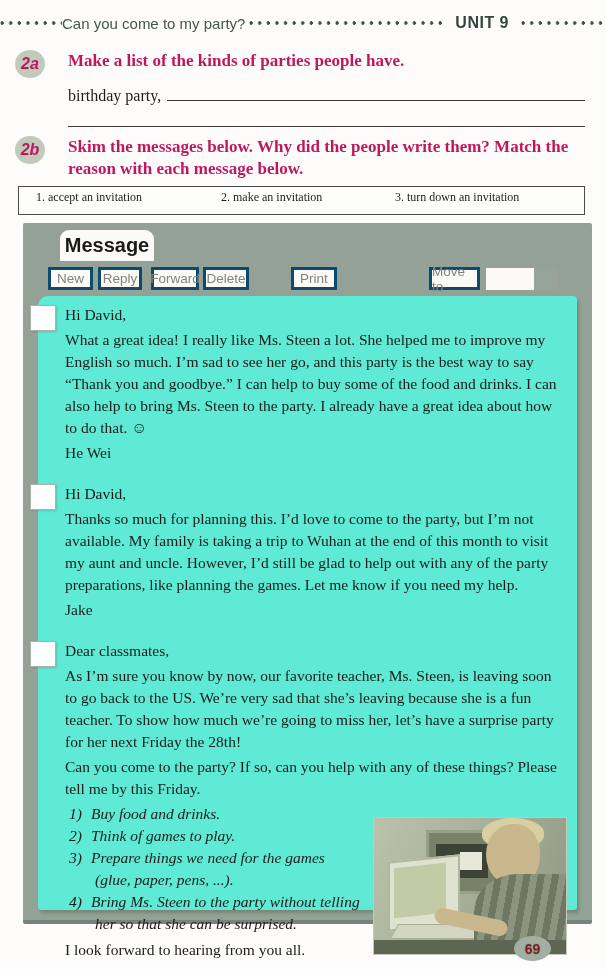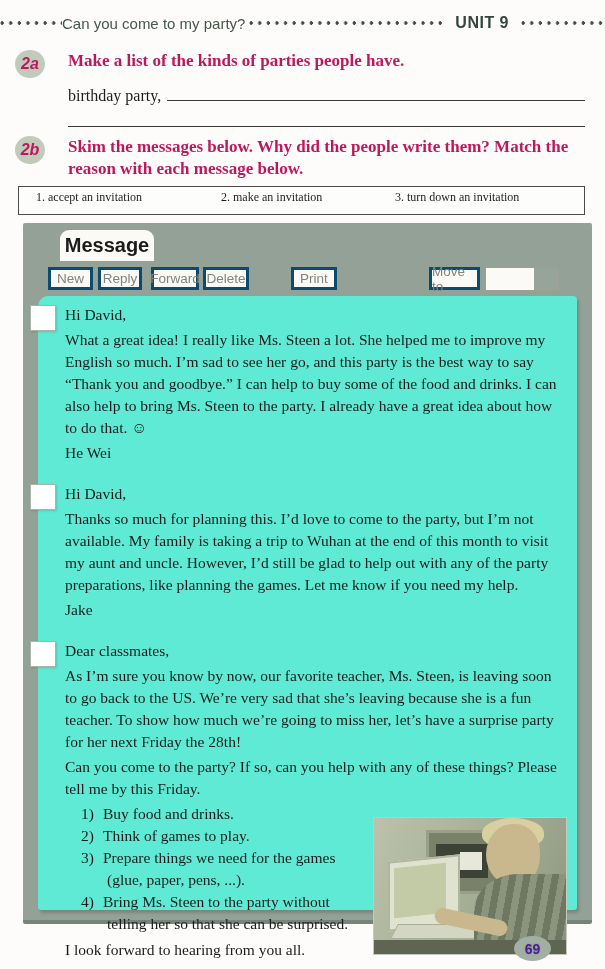--- a/index.html
+++ b/index.html
@@ -51,21 +51,21 @@
   .dropdown .sq{position:absolute;right:0;top:0;width:24px;height:22px;background:#97a49a;}
   .content{position:absolute;left:15px;top:73px;width:539px;height:614px;background:#5eead4;
            border-radius:10px 4px 3px 3px;box-shadow:2px 3px 3px rgba(60,70,60,.28);
            box-sizing:border-box;padding:8px 10px 0 27px;}
   .msg{position:relative;margin-bottom:19px;font-size:15.5px;line-height:22px;color:#1c1c1c;}
   .chk{position:absolute;left:-35px;top:1px;width:24px;height:24px;background:#fff;
        border:1px solid #a9b3a7;box-shadow:1px 1px 2px rgba(80,90,80,.25);}
   .greet{margin:0 0 3px 0;}
   .msg p{margin:0 0 3px 0;}
   .sig{margin-top:2px;}
-  .mlist{margin:2px 0 4px 16px;}
+  .mlist{margin:2px 0 4px 4px;font-style:italic;}
   .mlist .li{padding-left:26px;text-indent:-26px;}
   .mlist .num{display:inline-block;width:22px;text-indent:0;}
   
   .photo{float:right;width:192px;height:136px;margin:14px 0 6px 12px;position:relative;
          overflow:hidden;border:1px solid #c6cabd;
          background:linear-gradient(115deg,#bcc2ab 0%,#a3ad94 55%,#8d9781 100%);}
   .photo .shelf{position:absolute;left:52px;top:12px;width:100px;height:58px;background:#7a8169;border:3px solid #99a089;}
   .photo .frame1{position:absolute;left:62px;top:26px;width:52px;height:34px;background:#3c4236;}
   .photo .frame2{position:absolute;left:86px;top:34px;width:22px;height:18px;background:#e8e8da;}
   .photo .desk{position:absolute;left:0;bottom:0;width:100%;height:14px;background:#5e6653;}
@@ -77,21 +77,21 @@
   .photo .head{position:absolute;right:26px;top:6px;width:54px;height:62px;background:#c9b88d;
                border-radius:50% 46% 48% 52%;}
   .photo .hair{position:absolute;right:22px;top:0px;width:62px;height:30px;background:#d9d0a2;
                border-radius:50% 50% 40% 40%;}
   .photo .torso{position:absolute;right:-8px;top:56px;width:100px;height:82px;border-radius:45% 12% 0 0;
                 background:repeating-linear-gradient(100deg,#8b947c 0 7px,#6e7762 7px 14px);}
   .photo .arm{position:absolute;right:58px;top:96px;width:74px;height:16px;background:#c9b88d;
               border-radius:8px;transform:rotate(12deg);}
   
   .pagenum{position:absolute;top:936px;left:514px;width:37px;height:25px;border-radius:50%;
-           background:#a2b0a4;color:#4c1d95;font-family:"Liberation Sans",sans-serif;
+           background:#a2b0a4;color:#7f1d1d;font-family:"Liberation Sans",sans-serif;
            font-weight:bold;font-size:14px;display:flex;align-items:center;justify-content:center;
            text-shadow:0 0 2px #7d8c80;}
 </style>
 </head>
 <body>
 
 <div>
 
   <div class="hdr">
     <div class="dots l"></div>

